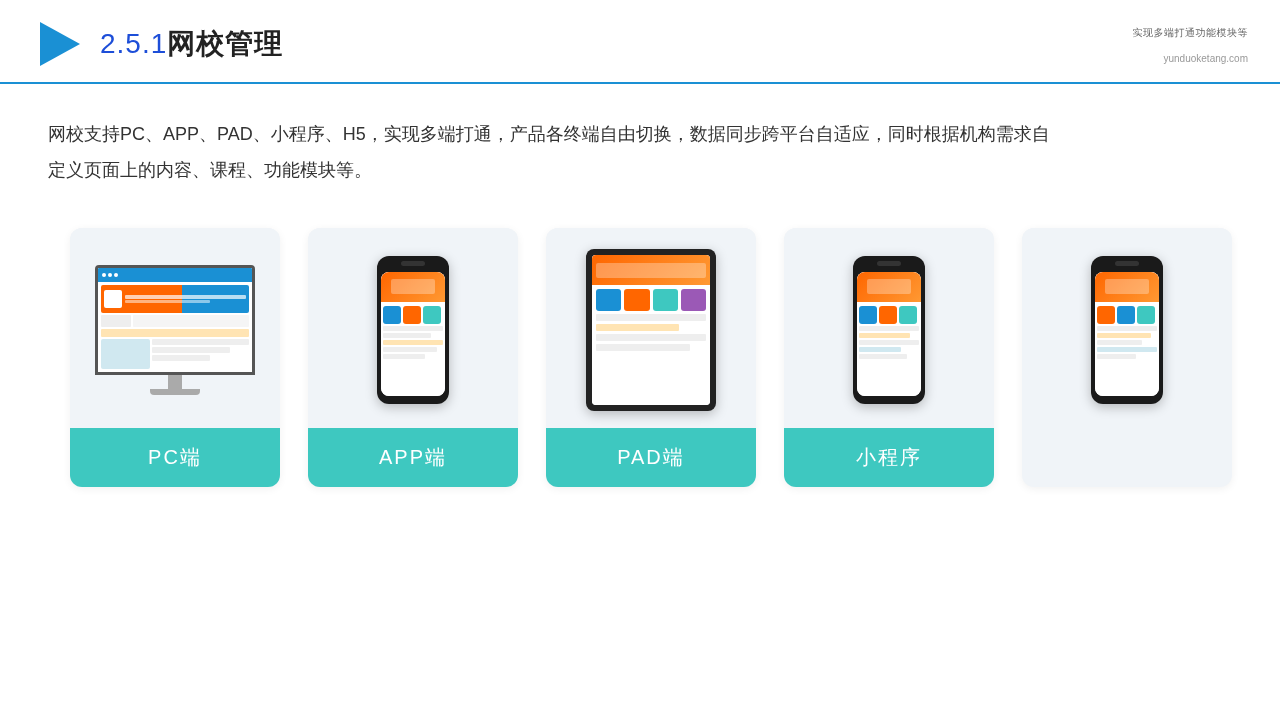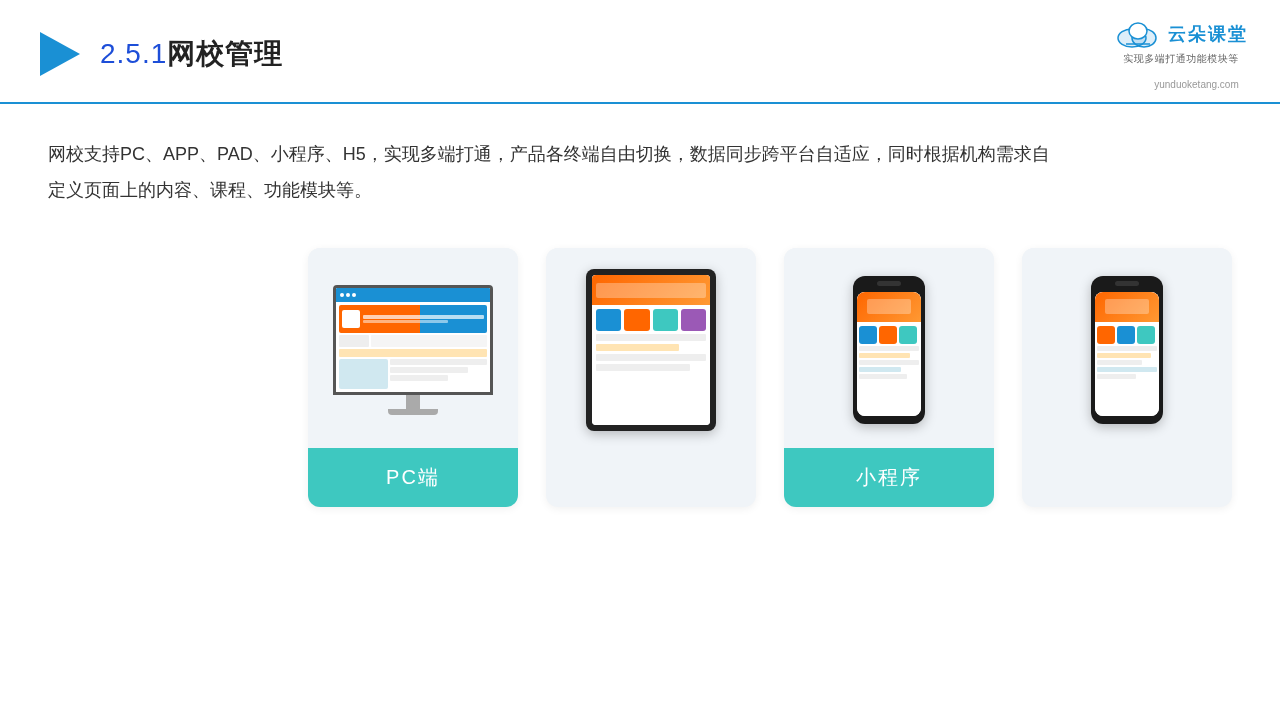--- a/index.html
+++ b/index.html
@@ -229,33 +229,20 @@
 
     <svg class="play-icon" viewBox="0 0 52 52" fill="none">
       <polygon points="8,4 48,26 8,48" fill="#1a90d4"></polygon>
     </svg>
     <h1 class="page-title">
       <span>2.5.1</span><strong>网校管理</strong>
     </h1>
   </div>
 
   <div class="logo-area">
-    <div class="logo-cloud">
-
-      <svg class="logo-icon" viewBox="0 0 48 32" fill="none">
-        <ellipse cx="18" cy="20" rx="14" ry="9" fill="#1a90d4" opacity="0.15"></ellipse>
-        <ellipse cx="30" cy="20" rx="12" ry="9" fill="#1a90d4" opacity="0.15"></ellipse>
-        <ellipse cx="18" cy="20" rx="14" ry="9" stroke="#1a90d4" stroke-width="1.5" fill="none"></ellipse>
-        <ellipse cx="30" cy="20" rx="12" ry="9" stroke="#1a90d4" stroke-width="1.5" fill="none"></ellipse>
-        <ellipse cx="24" cy="13" rx="9" ry="8" fill="#fff"></ellipse>
-        <ellipse cx="24" cy="13" rx="9" ry="8" stroke="#1a90d4" stroke-width="1.5" fill="none"></ellipse>
-        <line x1="12" y1="26" x2="36" y2="26" stroke="#1a90d4" stroke-width="1.5"></line>
-      </svg>
-      <span class="logo-text-main">云朵课堂</span>
-    </div>
     <div style="display:flex;flex-direction:column;align-items:flex-end;">
       <span class="logo-slogan">
         <span>实现多端打通</span><span>功能模块等</span>
       </span>
       <span class="logo-url">yunduoketang.com</span>
     </div>
   </div>
 </div>
 
 <div class="description">
@@ -296,20 +283,47 @@
             </div>
           </div>
         </div>
         <div class="monitor-neck" style="width:14px;height:14px;background:#aaa;"></div>
         <div class="monitor-base"></div>
       </div>
     </div>
     <div class="card-label">PC端</div>
   </div>
 
+  <div class="card">
+    <div class="card-image-area">
+      <div class="phone-mockup">
+        <div class="phone-notch"></div>
+        <div class="phone-screen">
+          <div style="width:100%;height:100%;background:#fff;position:relative;">
+            <div style="width:100%;height:24%;background:linear-gradient(135deg,#f60,#ff9933);display:flex;align-items:center;justify-content:center;">
+              <div style="width:70%;height:50%;background:rgba(255,255,255,0.3);border-radius:2px;"></div>
+            </div>
+            <div style="padding:2px 2px;display:flex;flex-direction:column;gap:2px;margin-top:2px;">
+              <div style="display:flex;gap:2px;">
+                <div style="width:18px;height:18px;background:#1a90d4;border-radius:3px;"></div>
+                <div style="width:18px;height:18px;background:#f60;border-radius:3px;"></div>
+                <div style="width:18px;height:18px;background:#3ec8c0;border-radius:3px;"></div>
+              </div>
+              <div style="height:5px;background:#eee;border-radius:1px;"></div>
+              <div style="height:5px;background:#eee;border-radius:1px;width:80%;"></div>
+              <div style="height:5px;background:#ffe4b3;border-radius:1px;"></div>
+              <div style="height:5px;background:#eee;border-radius:1px;width:90%;"></div>
+              <div style="height:5px;background:#eee;border-radius:1px;width:70%;"></div>
+            </div>
+          </div>
+        </div>
+      </div>
+    </div>
+    <div class="card-label">APP端</div>
+  </div>
 
   <div class="card">
     <div class="card-image-area">
       <div class="tablet-mockup">
         <div class="tablet-screen">
           <div style="width:100%;height:100%;background:#fff;position:relative;">
             <div style="width:100%;height:20%;background:linear-gradient(135deg,#f60,#ff9933);display:flex;align-items:center;padding:0 4px;">
               <div style="width:100%;height:50%;background:rgba(255,255,255,0.3);border-radius:2px;"></div>
             </div>
             <div style="padding:4px;display:flex;flex-direction:column;gap:3px;">
@@ -321,20 +335,21 @@
               </div>
               <div style="height:7px;background:#eee;border-radius:1px;"></div>
               <div style="height:7px;background:#ffe4b3;border-radius:1px;width:75%;"></div>
               <div style="height:7px;background:#eee;border-radius:1px;"></div>
               <div style="height:7px;background:#eee;border-radius:1px;width:85%;"></div>
             </div>
           </div>
         </div>
       </div>
     </div>
+    <div class="card-label">PAD端</div>
   </div>
 
   <div class="card">
     <div class="card-image-area">
       <div class="phone-mockup" style="width:72px;height:148px;">
         <div class="phone-notch"></div>
         <div class="phone-screen">
           <div style="width:100%;height:100%;background:#fff;position:relative;">
             <div style="width:100%;height:24%;background:linear-gradient(135deg,#f60,#ff9933);display:flex;align-items:center;justify-content:center;">
               <div style="width:70%;height:50%;background:rgba(255,255,255,0.3);border-radius:2px;"></div>

